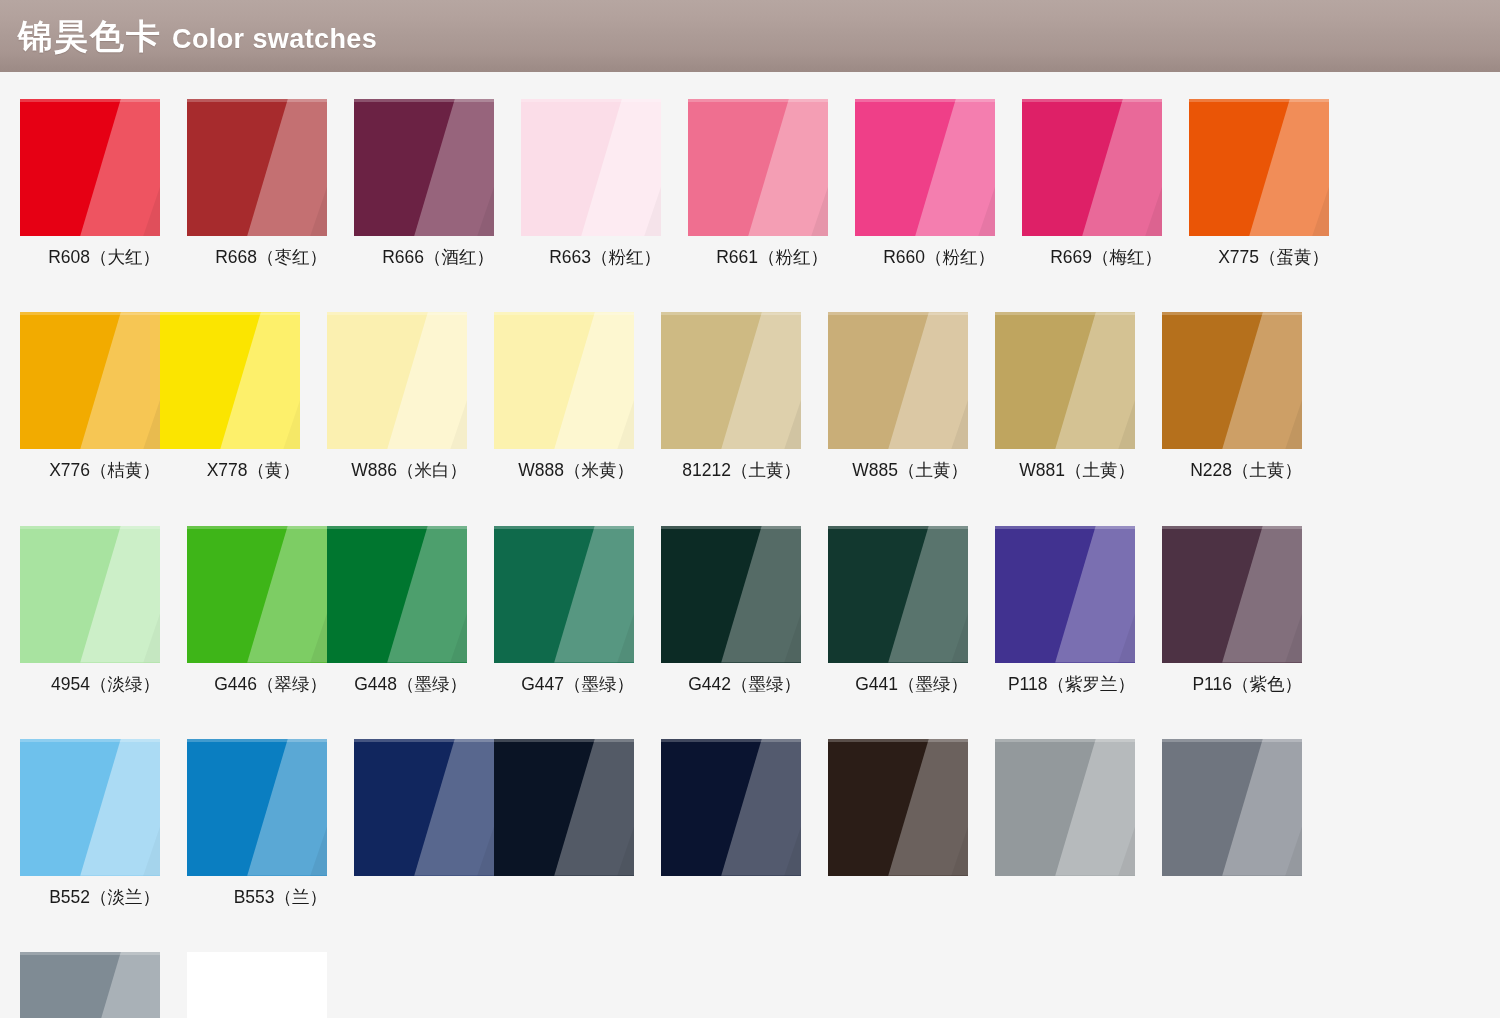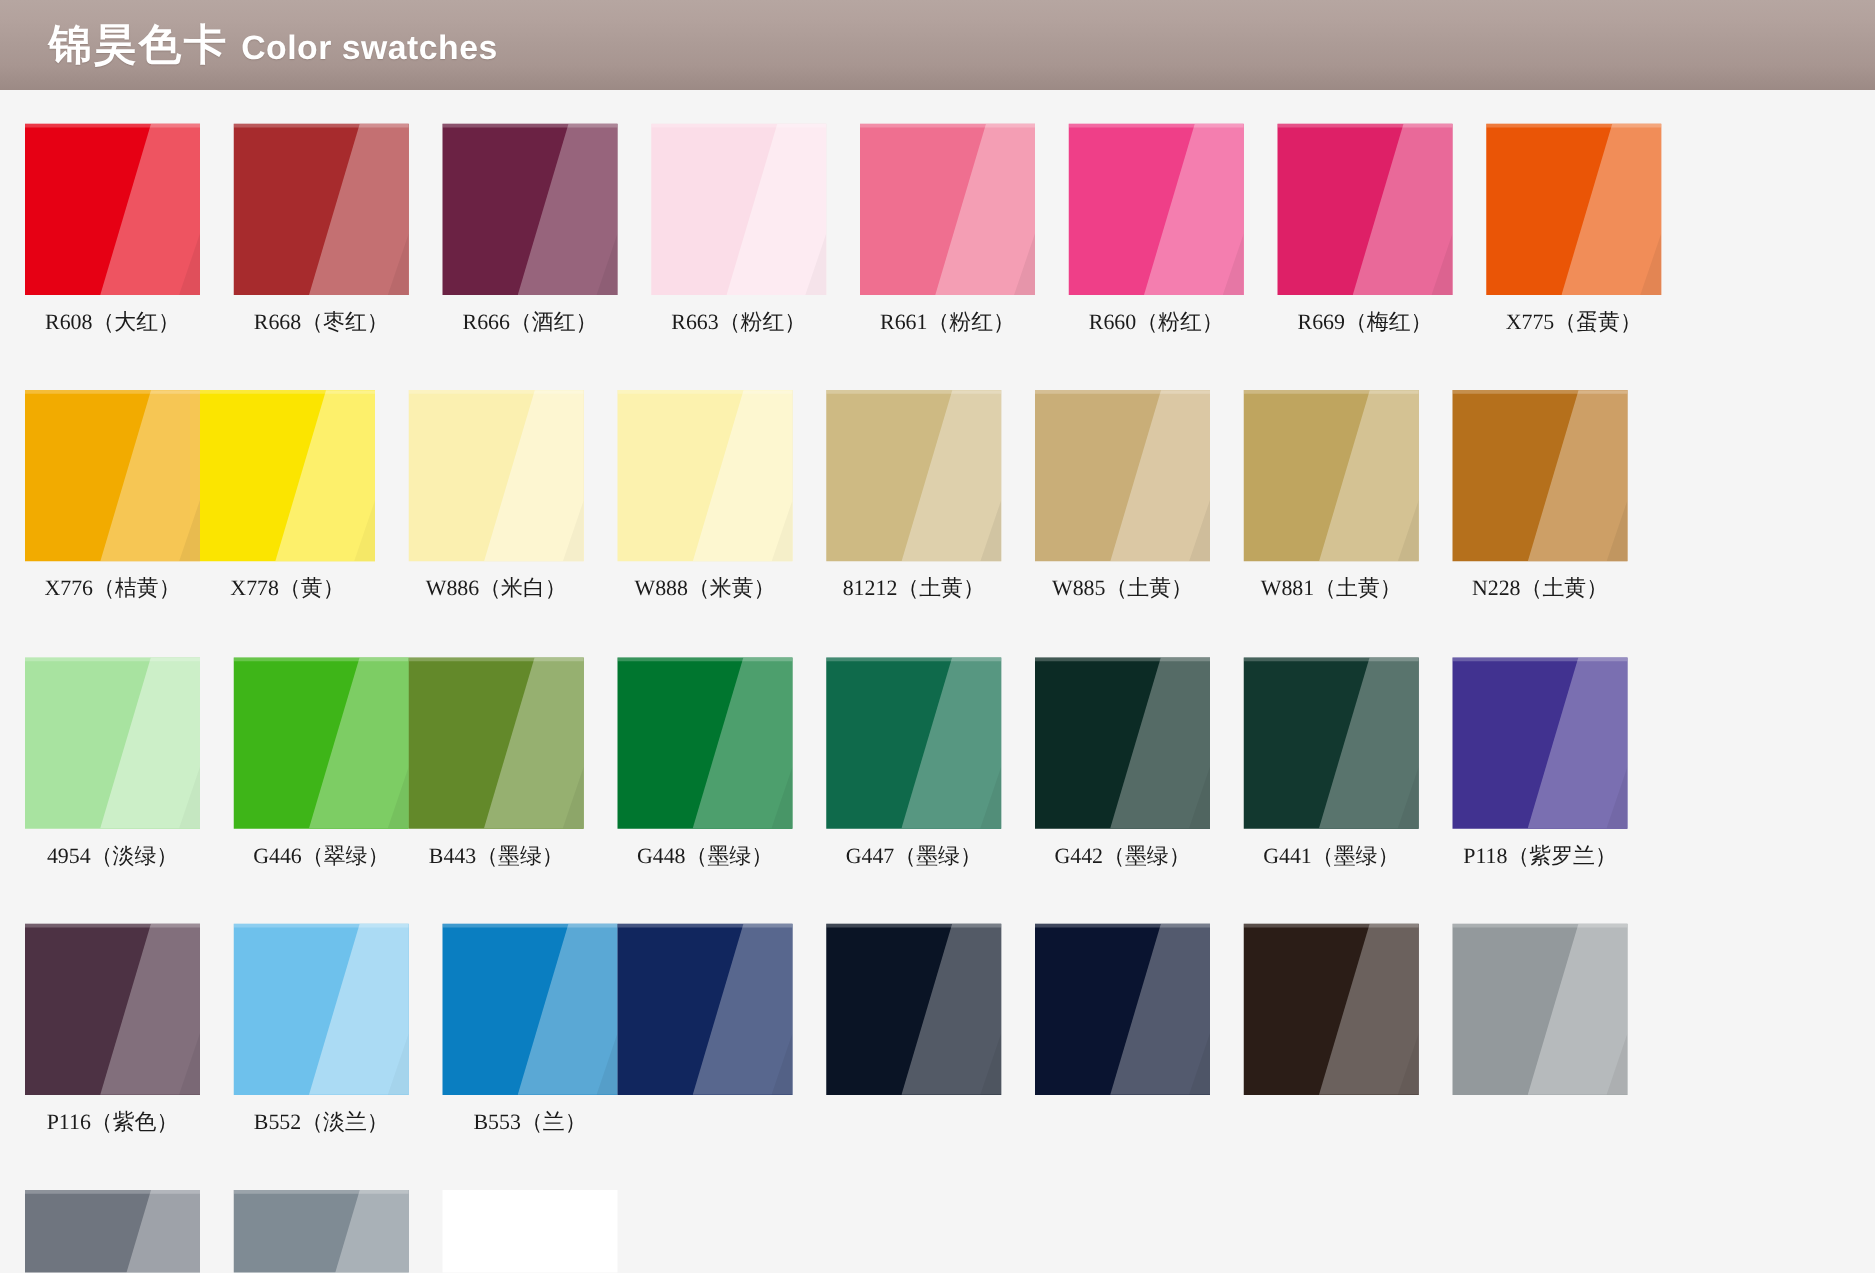--- a/index.html
+++ b/index.html
@@ -35,21 +35,21 @@
         #ac9b96 50%,
         #a89691 72%,
         #9f8d88 92%,
         #9c8a85 100%);
     display: flex;
     align-items: center;
     overflow: hidden;
   }
 
   #header-title {
-    margin-left: 39px;
+    margin-left: 18px;
     color: #ffffff;
     font-size: 31px;
     font-weight: bold;
     letter-spacing: 0.5px;
     white-space: nowrap;
     line-height: 1;
     text-shadow: 0 1px 1px rgba(90,70,65,0.25);
   }
 
   #header-title .cn {
@@ -120,24 +120,24 @@
     pointer-events: none;
   }
 
   .chip.light .gloss  { background: rgba(255,255,255,0.42); }
   .chip.light .gloss2 { background: rgba(0,0,0,0.03); }
 
   .chip.dark .gloss   { background: rgba(255,255,255,0.30); }
 
   .label {
     margin-top: 12px;
-    text-align: center;
+    text-align: right;
     font-size: 17.5px;
     color: #1b1b1b;
-    font-family: Liberation Serif, serif;
+    font-family: Liberation Sans, sans-serif;
     white-space: nowrap;
     letter-spacing: 0px;
     line-height: 1.1;
   }
 </style>
 </head>
 <body>
 
 <div id="page">
 
@@ -286,28 +286,20 @@
       </div>
       <div class="cell">
         <div class="chip" style="background: rgb(62, 181, 24);">
           <div class="gloss"></div>
           <div class="gloss2"></div>
           <div class="topedge"></div>
         </div>
         <div class="label">G446（翠绿）</div>
       </div>
       <div class="cell">
-        <div class="chip" style="background: rgb(99, 137, 42);">
-          <div class="gloss"></div>
-          <div class="gloss2"></div>
-          <div class="topedge"></div>
-        </div>
-        <div class="label">B443（墨绿）</div>
-      </div>
-      <div class="cell">
         <div class="chip dark" style="background: rgb(0, 118, 47);">
           <div class="gloss"></div>
           <div class="gloss2"></div>
           <div class="topedge"></div>
         </div>
         <div class="label">G448（墨绿）</div>
       </div>
       <div class="cell">
         <div class="chip dark" style="background: rgb(15, 106, 75);">
           <div class="gloss"></div>

